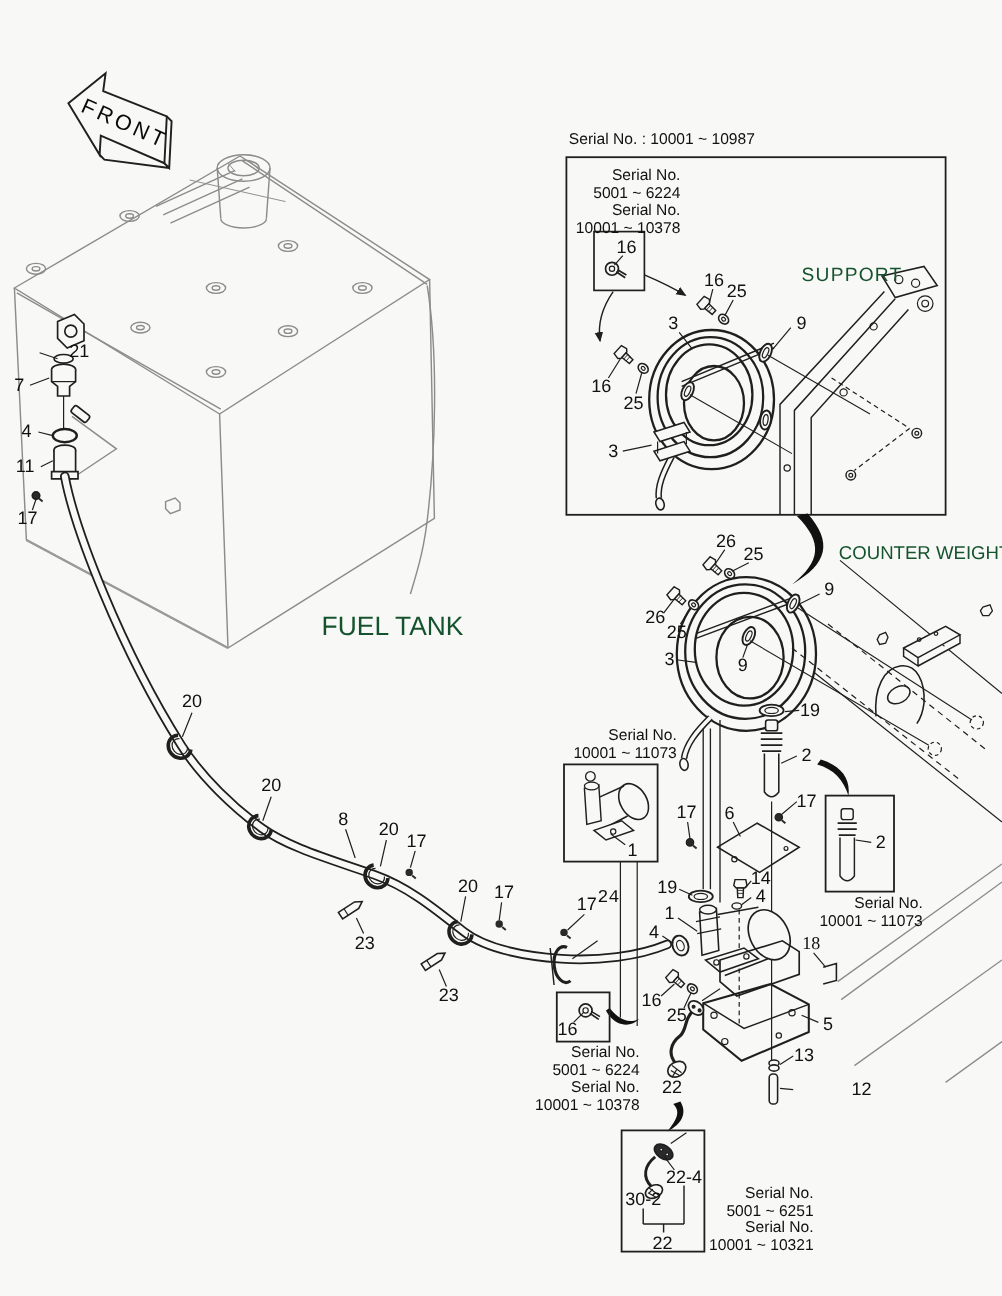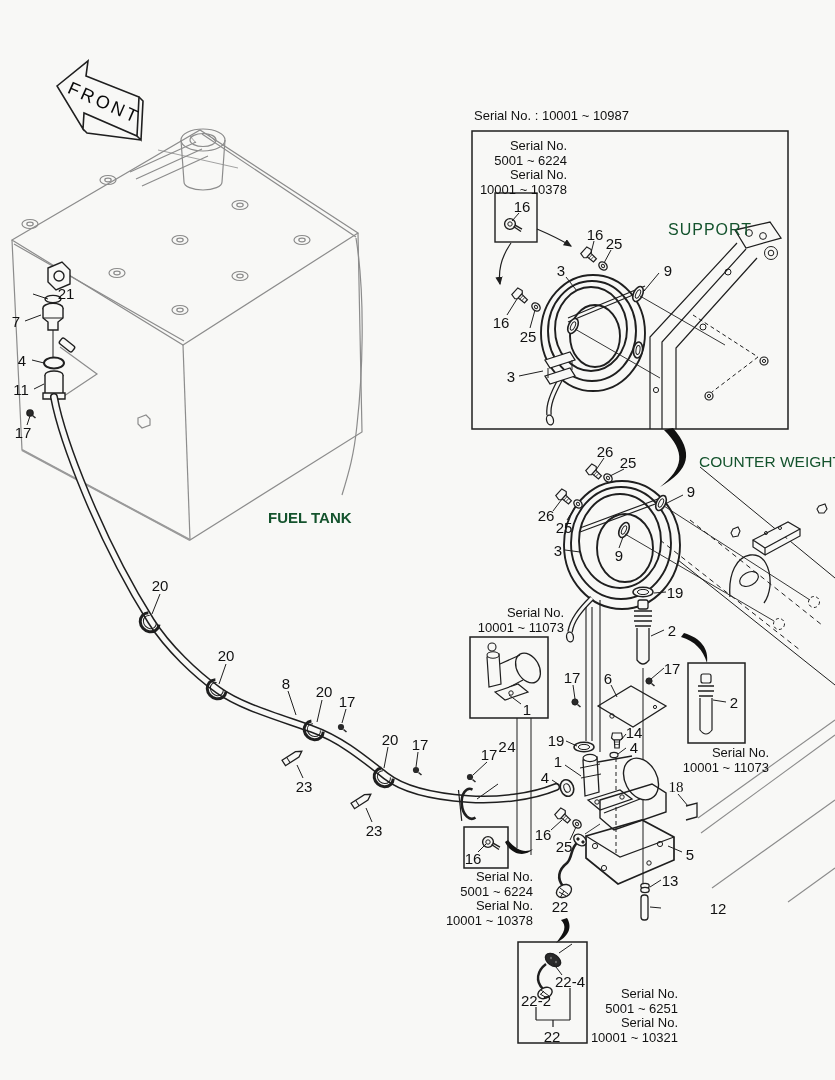--- a/index.html
+++ b/index.html
@@ -341,21 +341,21 @@
     <path d="M521,704 L509,695 M726,702 L713,700"></path>
     <path d="M566,741 L577,746 M626,734 L621,740 M626,748 L618,754 M565,765 L581,776 M552,780 L561,786"></path>
     <path d="M678,794 L688,806 M551,830 L562,820 M570,840 L576,827 M478,852 L486,844"></path>
     <path d="M682,852 L668,846 M661,880 L650,887 M661,908 L650,907 M560,898 L564,891"></path>
     <path d="M562,975 L553,963 M541,994 L544,991"></path>
   </g>
 </svg>
 
   <div class="front-text">FRONT</div>
 
-  <div class="seclabel" style="left:268px;top:509px;font-size:15px;font-weight:bold;">FUEL TANK</div>
+  <div class="seclabel" style="left:268px;top:509px;font-size:22px;">FUEL TANK</div>
   <div class="seclabel" style="left:668px;top:221px;letter-spacing:1px;">SUPPORT</div>
   <div class="seclabel" style="left:699px;top:453px;font-size:15.5px;">COUNTER WEIGHT</div>
 
   <div class="serial" style="left:474px;top:109px;text-align:right;">Serial No. : 10001 ~ 10987</div>
 
   <div class="serial" style="left:467px;top:139px;width:100px;">
     <span>Serial No.</span>
     <span>5001 ~ 6224</span>
     <span>Serial No.</span>
     <span>10001 ~ 10378</span>
@@ -431,16 +431,16 @@
       <span class="callout" style="left: 545px; top: 777px;">4</span>
       <span class="callout" style="left: 676px; top: 787px; font-family: Liberation Serif, serif;">18</span>
       <span class="callout" style="left: 543px; top: 834px;">16</span>
       <span class="callout" style="left: 564px; top: 846px;">25</span>
       <span class="callout" style="left: 473px; top: 858px;">16</span>
       <span class="callout" style="left: 690px; top: 854px;">5</span>
       <span class="callout" style="left: 670px; top: 880px;">13</span>
       <span class="callout" style="left: 670px; top: 908px; margin-left: 48px;">12</span>
       <span class="callout" style="left: 560px; top: 906px;">22</span>
       <span class="callout" style="left: 570px; top: 981px;">22-4</span>
-      <span class="callout" style="left: 536px; top: 1000px;">22-2</span>
+      <span class="callout" style="left: 536px; top: 1000px;">30-2</span>
       <span class="callout" style="left: 552px; top: 1036px;">22</span>
     </div>
 </div>
 
 </body></html>

